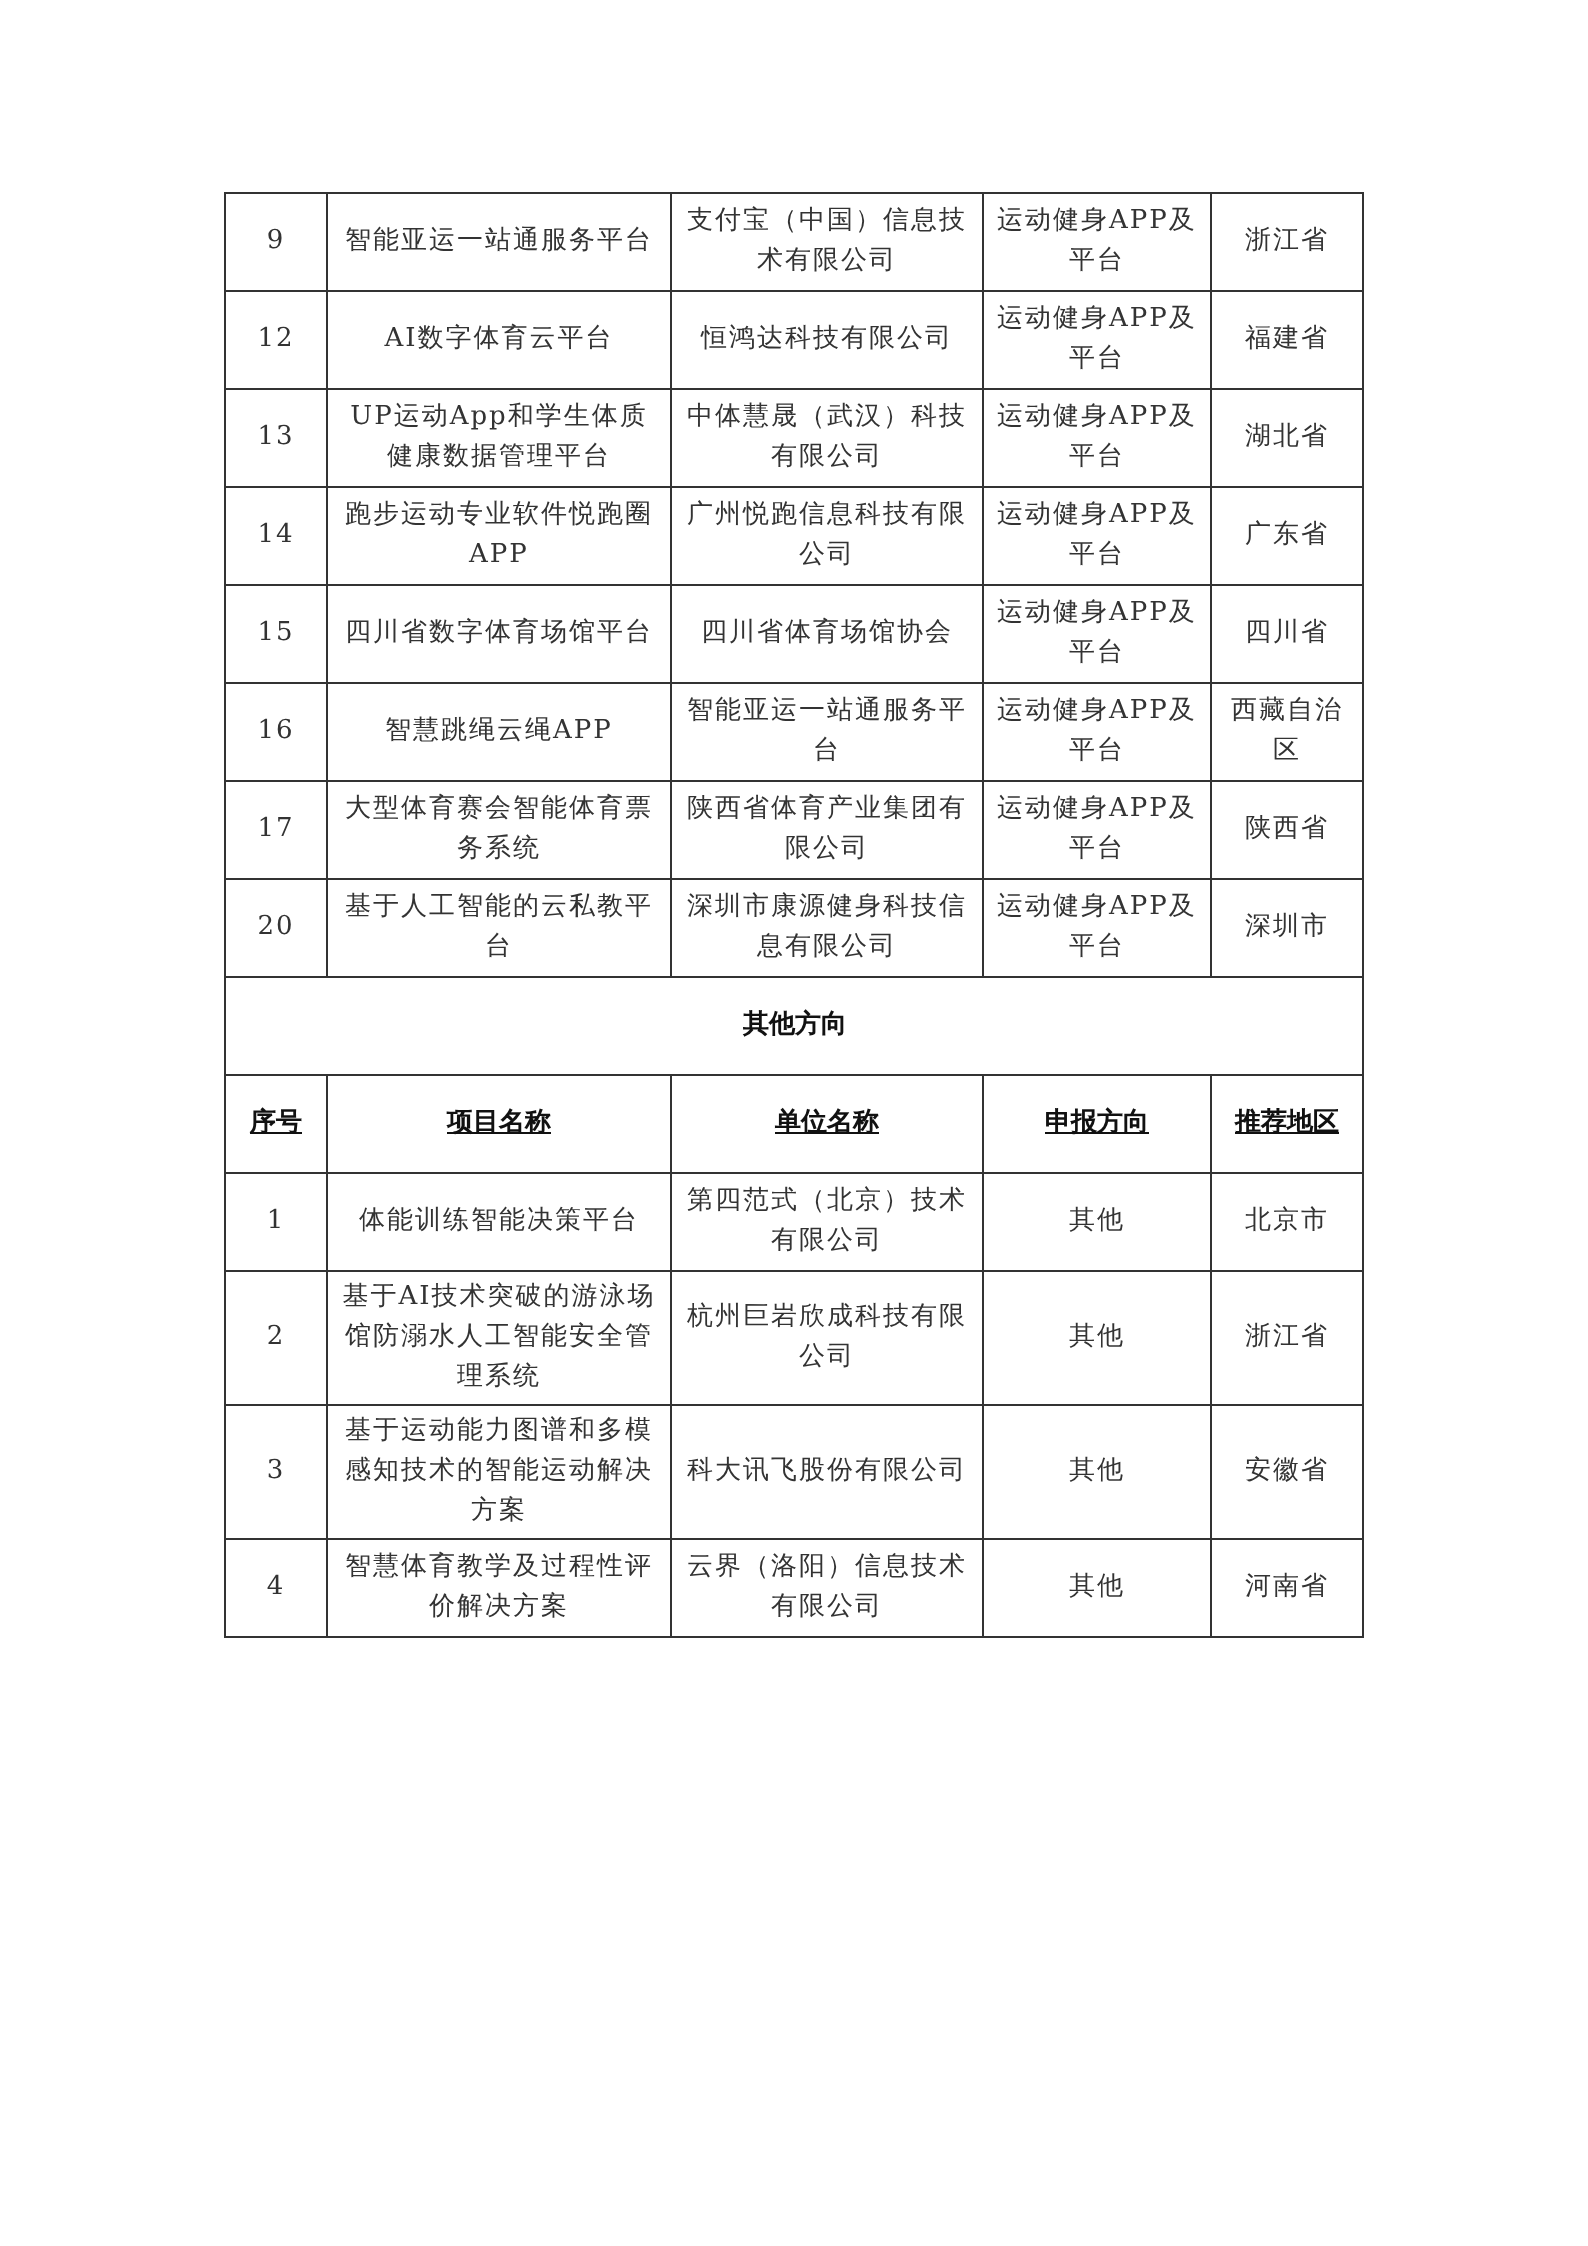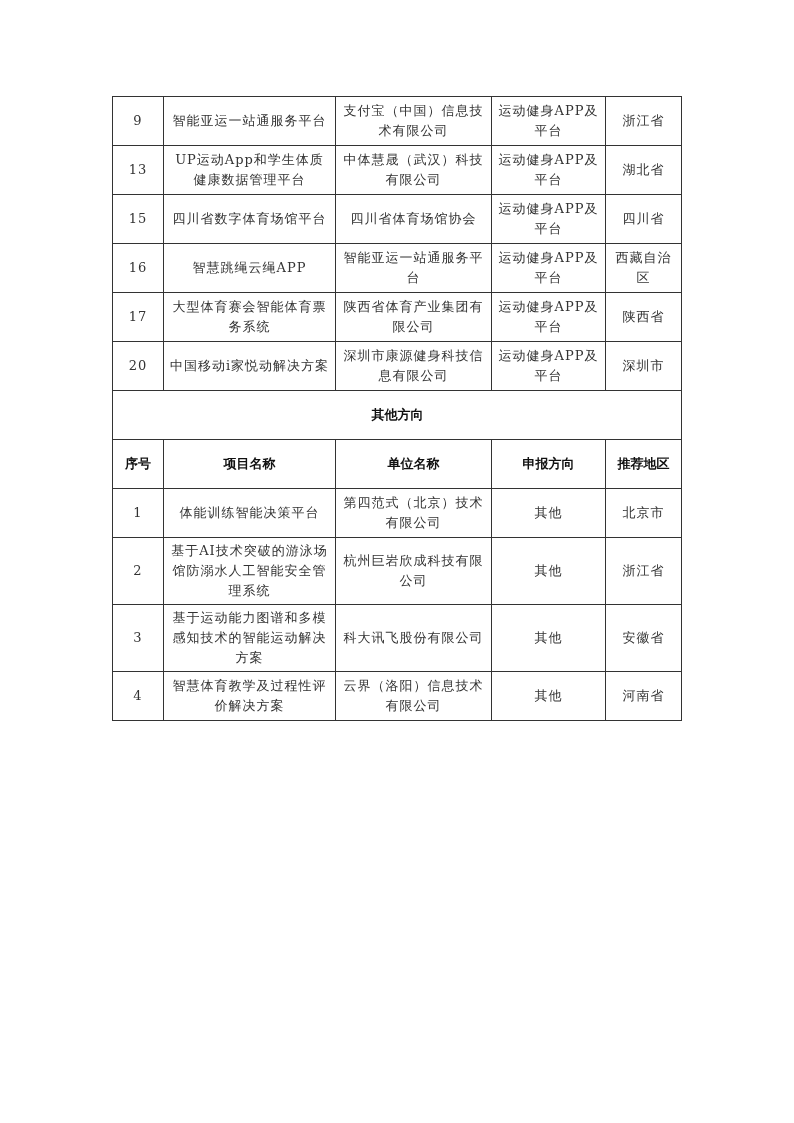--- a/index.html
+++ b/index.html
@@ -7,21 +7,21 @@
            font-family: "DejaVu Serif", "Liberation Serif", serif; color: #222; }
     table.doc { position: absolute; left: 112px; top: 96px; border-collapse: collapse;
                 table-layout: fixed; width: 569px; }
     table.doc td { border: 1.2px solid #333; text-align: center; vertical-align: middle;
                    font-size: 13px; line-height: 20px; padding: 3px 5px; color: #333;
                    letter-spacing: 1px; }
     table.doc tr.r2 td { height: 42px; }
     table.doc tr.r3 td { height: 56px; }
     td.sec { text-align: right; font-weight: bold; font-family: "DejaVu Sans", sans-serif;
              font-size: 13px !important; height: 42px; letter-spacing: 0 !important; padding-left: 6px !important; color:#111 !important; }
-    td.hd { font-weight: bold; font-family: "DejaVu Sans", sans-serif; height: 42px; color:#111 !important; letter-spacing: 0 !important; }
+    td.hd { font-weight: bold; font-family: "DejaVu Sans", sans-serif; height: 42px; color:#111 !important; letter-spacing: 0 !important; text-decoration: underline; }
     col.c1 { width: 51px; } col.c2 { width: 172px; } col.c3 { width: 156px; }
     col.c4 { width: 114px; } col.c5 { width: 76px; }
   </style>
 </head>
 <body>
 
 <table class="doc">
   <colgroup>
       <col class="c1">
       <col class="c2">
@@ -31,25 +31,39 @@
     </colgroup>
   <tbody>
     <tr class="r2">
         <td>9</td>
         <td>智能亚运一站通服务平台</td>
         <td>支付宝（中国）信息技术有限公司</td>
         <td>运动健身APP及平台</td>
         <td>浙江省</td>
       </tr>
     <tr class="r2">
+        <td>12</td>
+        <td>AI数字体育云平台</td>
+        <td>恒鸿达科技有限公司</td>
+        <td>运动健身APP及平台</td>
+        <td>福建省</td>
+      </tr>
+    <tr class="r2">
         <td>13</td>
         <td>UP运动App和学生体质健康数据管理平台</td>
         <td>中体慧晟（武汉）科技有限公司</td>
         <td>运动健身APP及平台</td>
         <td>湖北省</td>
+      </tr>
+    <tr class="r2">
+        <td>14</td>
+        <td>跑步运动专业软件悦跑圈APP</td>
+        <td>广州悦跑信息科技有限公司</td>
+        <td>运动健身APP及平台</td>
+        <td>广东省</td>
       </tr>
     <tr class="r2">
         <td>15</td>
         <td>四川省数字体育场馆平台</td>
         <td>四川省体育场馆协会</td>
         <td>运动健身APP及平台</td>
         <td>四川省</td>
       </tr>
     <tr class="r2">
         <td>16</td>
@@ -60,21 +74,21 @@
       </tr>
     <tr class="r2">
         <td>17</td>
         <td>大型体育赛会智能体育票务系统</td>
         <td>陕西省体育产业集团有限公司</td>
         <td>运动健身APP及平台</td>
         <td>陕西省</td>
       </tr>
     <tr class="r2">
         <td>20</td>
-        <td>中国移动i家悦动解决方案</td>
+        <td>基于人工智能的云私教平台</td>
         <td>深圳市康源健身科技信息有限公司</td>
         <td>运动健身APP及平台</td>
         <td>深圳市</td>
       </tr>
 
     <tr>
         <td class="sec" colspan="5">其他方向</td>
       </tr>
 
     <tr>

